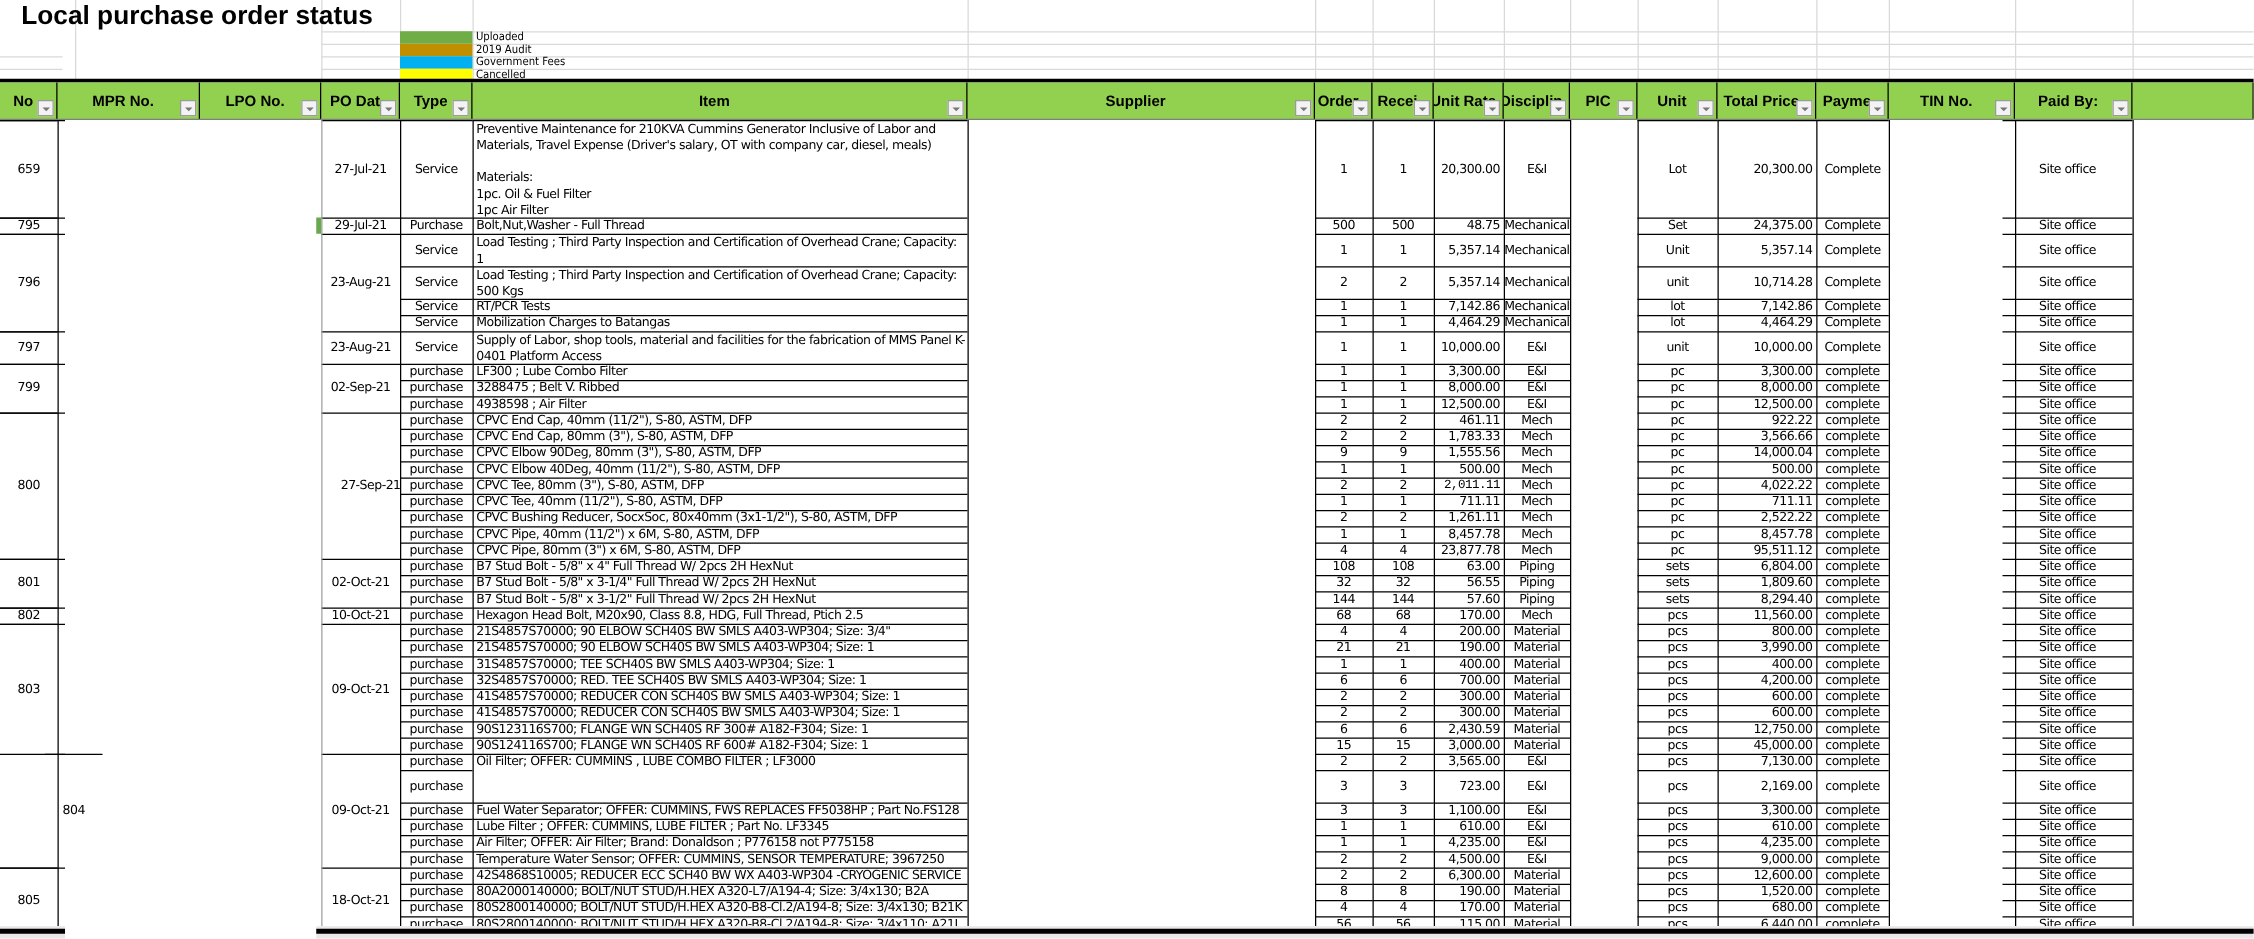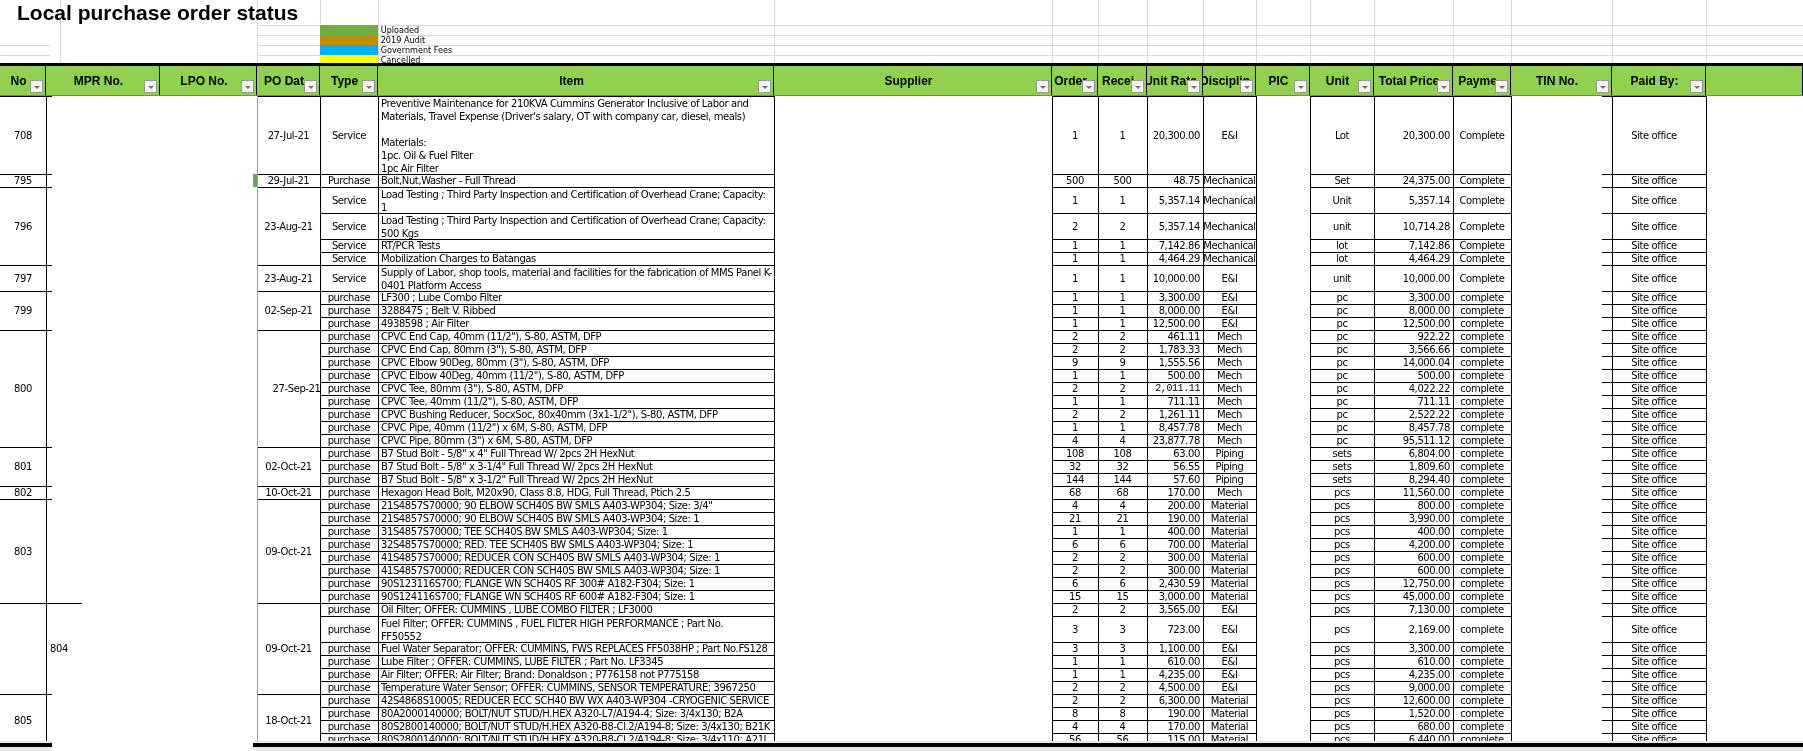--- a/index.html
+++ b/index.html
@@ -147,21 +147,21 @@
       <span class="dd"></span>
     </div>
     <div class="hcell" style="left: 1612px; width: 94px;">
       <span class="lbl">Paid By:</span>
       <span class="dd"></span>
     </div>
     <div class="hcell" style="left: 1706px; width: 97px;"></div>
   </div>
 
 <div class="body" id="tbody">
-    <div class="cell c bt" style="left: 0px; width: 46px; top: 0px; height: 78px;">708</div>
+    <div class="cell c bt" style="left: 0px; width: 46px; top: 0px; height: 78px;">659</div>
     <div class="cell c bt" style="left: 257px; width: 63px; top: 0px; height: 78px;">27-Jul-21</div>
     <div class="cell c bt" style="left: 320px; width: 58px; top: 0px; height: 78px;">Service</div>
     <div class="cell l bt wrap" style="left: 378px; width: 396px; top: 0px; height: 78px;">Preventive Maintenance for 210KVA Cummins Generator Inclusive of Labor and
 Materials, Travel Expense (Driver's salary, OT with company car, diesel, meals)
 
 Materials:
 1pc. Oil &amp; Fuel Filter
 1pc Air Filter</div>
     <div class="cell c bt" style="left: 1052px; width: 46px; top: 0px; height: 78px;">1</div>
     <div class="cell c bt" style="left: 1098px; width: 49px; top: 0px; height: 78px;">1</div>
@@ -505,22 +505,20 @@
     <div class="cell l bt" style="left: 378px; width: 396px; top: 507px; height: 13px;">Oil Filter; OFFER: CUMMINS , LUBE COMBO FILTER ; LF3000</div>
     <div class="cell c bt" style="left: 1052px; width: 46px; top: 507px; height: 13px;">2</div>
     <div class="cell c bt" style="left: 1098px; width: 49px; top: 507px; height: 13px;">2</div>
     <div class="cell r bt" style="left: 1147px; width: 56px; top: 507px; height: 13px;">3,565.00</div>
     <div class="cell c bt" style="left: 1203px; width: 53px; top: 507px; height: 13px;">E&amp;I</div>
     <div class="cell c bt" style="left: 1310px; width: 64px; top: 507px; height: 13px;">pcs</div>
     <div class="cell r bt" style="left: 1374px; width: 79px; top: 507px; height: 13px;">7,130.00</div>
     <div class="cell c bt" style="left: 1453px; width: 58px; top: 507px; height: 13px;">complete</div>
     <div class="cell c bt" style="left: 1602px; width: 104px; top: 507px; height: 13px;">Site office</div>
     <div class="cell c bt" style="left: 320px; width: 58px; top: 520px; height: 26px;">purchase</div>
-    <div class="cell l bt wrap" style="left: 378px; width: 396px; top: 520px; height: 26px;">Fuel Filter; OFFER: CUMMINS , FUEL FILTER HIGH PERFORMANCE ; Part No.
-FF50552</div>
     <div class="cell c bt" style="left: 1052px; width: 46px; top: 520px; height: 26px;">3</div>
     <div class="cell c bt" style="left: 1098px; width: 49px; top: 520px; height: 26px;">3</div>
     <div class="cell r bt" style="left: 1147px; width: 56px; top: 520px; height: 26px;">723.00</div>
     <div class="cell c bt" style="left: 1203px; width: 53px; top: 520px; height: 26px;">E&amp;I</div>
     <div class="cell c bt" style="left: 1310px; width: 64px; top: 520px; height: 26px;">pcs</div>
     <div class="cell r bt" style="left: 1374px; width: 79px; top: 520px; height: 26px;">2,169.00</div>
     <div class="cell c bt" style="left: 1453px; width: 58px; top: 520px; height: 26px;">complete</div>
     <div class="cell c bt" style="left: 1602px; width: 104px; top: 520px; height: 26px;">Site office</div>
     <div class="cell c bt" style="left: 320px; width: 58px; top: 546px; height: 13px;">purchase</div>
     <div class="cell l bt" style="left: 378px; width: 396px; top: 546px; height: 13px;">Fuel Water Separator; OFFER: CUMMINS,  FWS REPLACES FF5038HP ; Part No.FS128</div>

